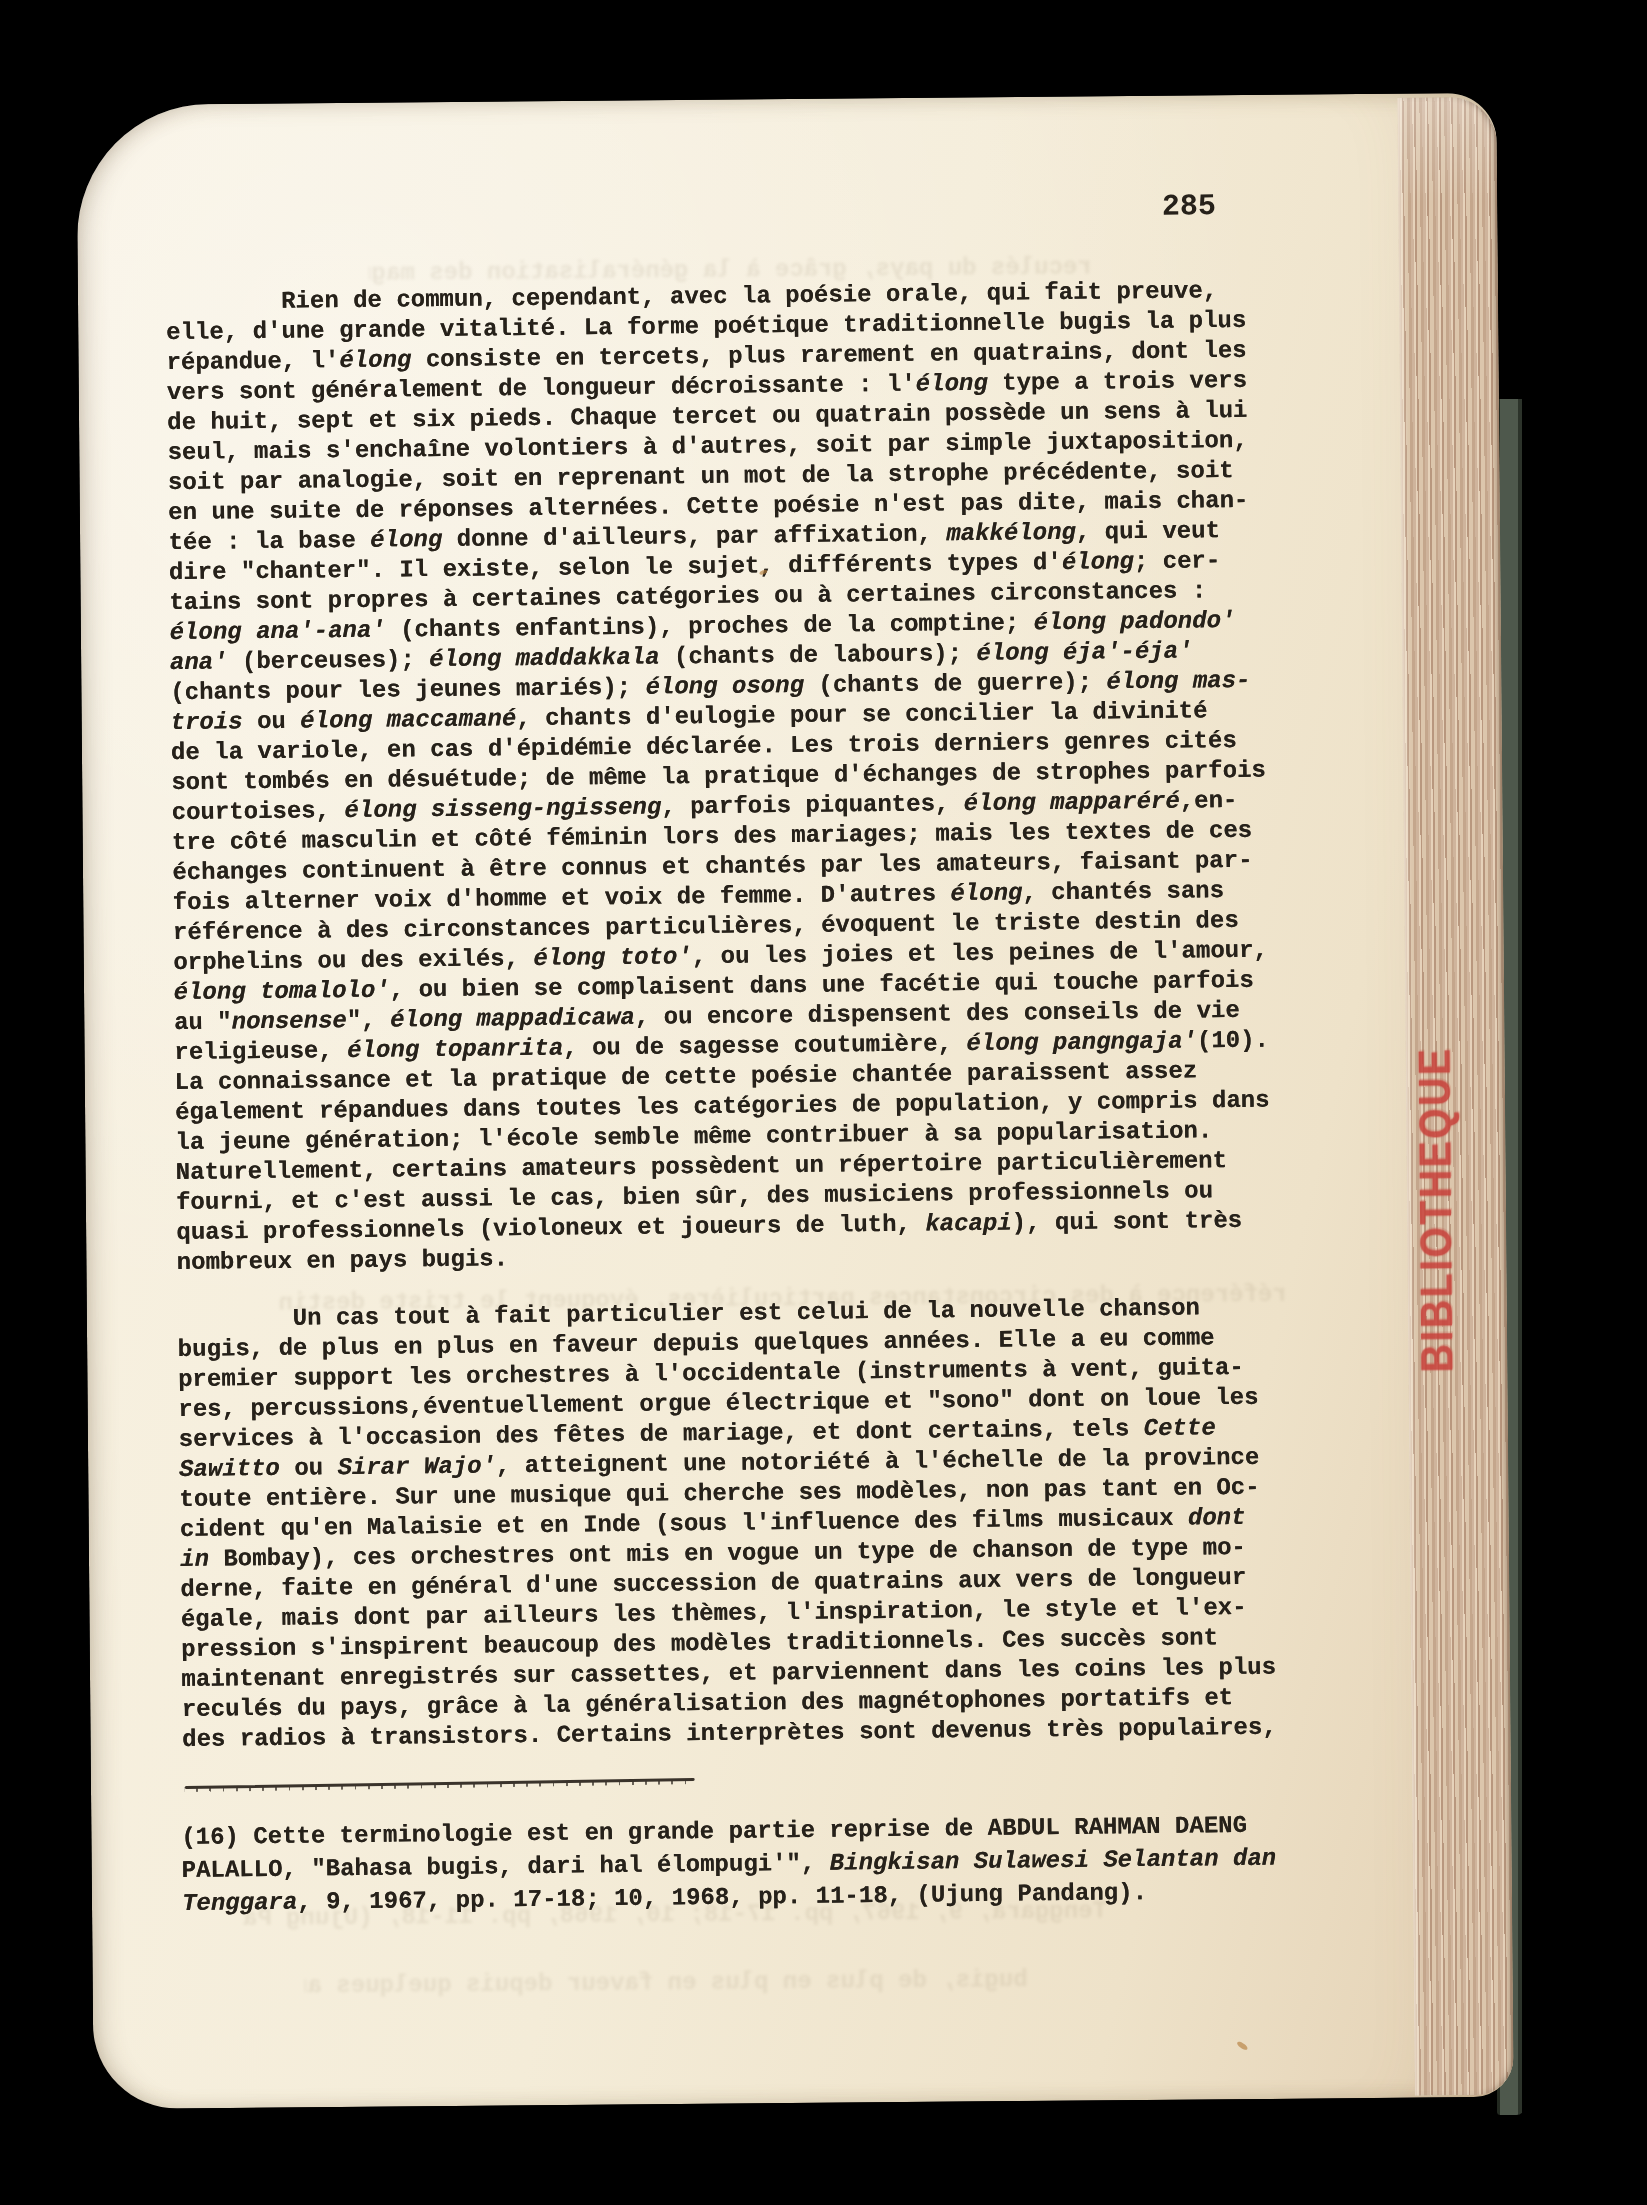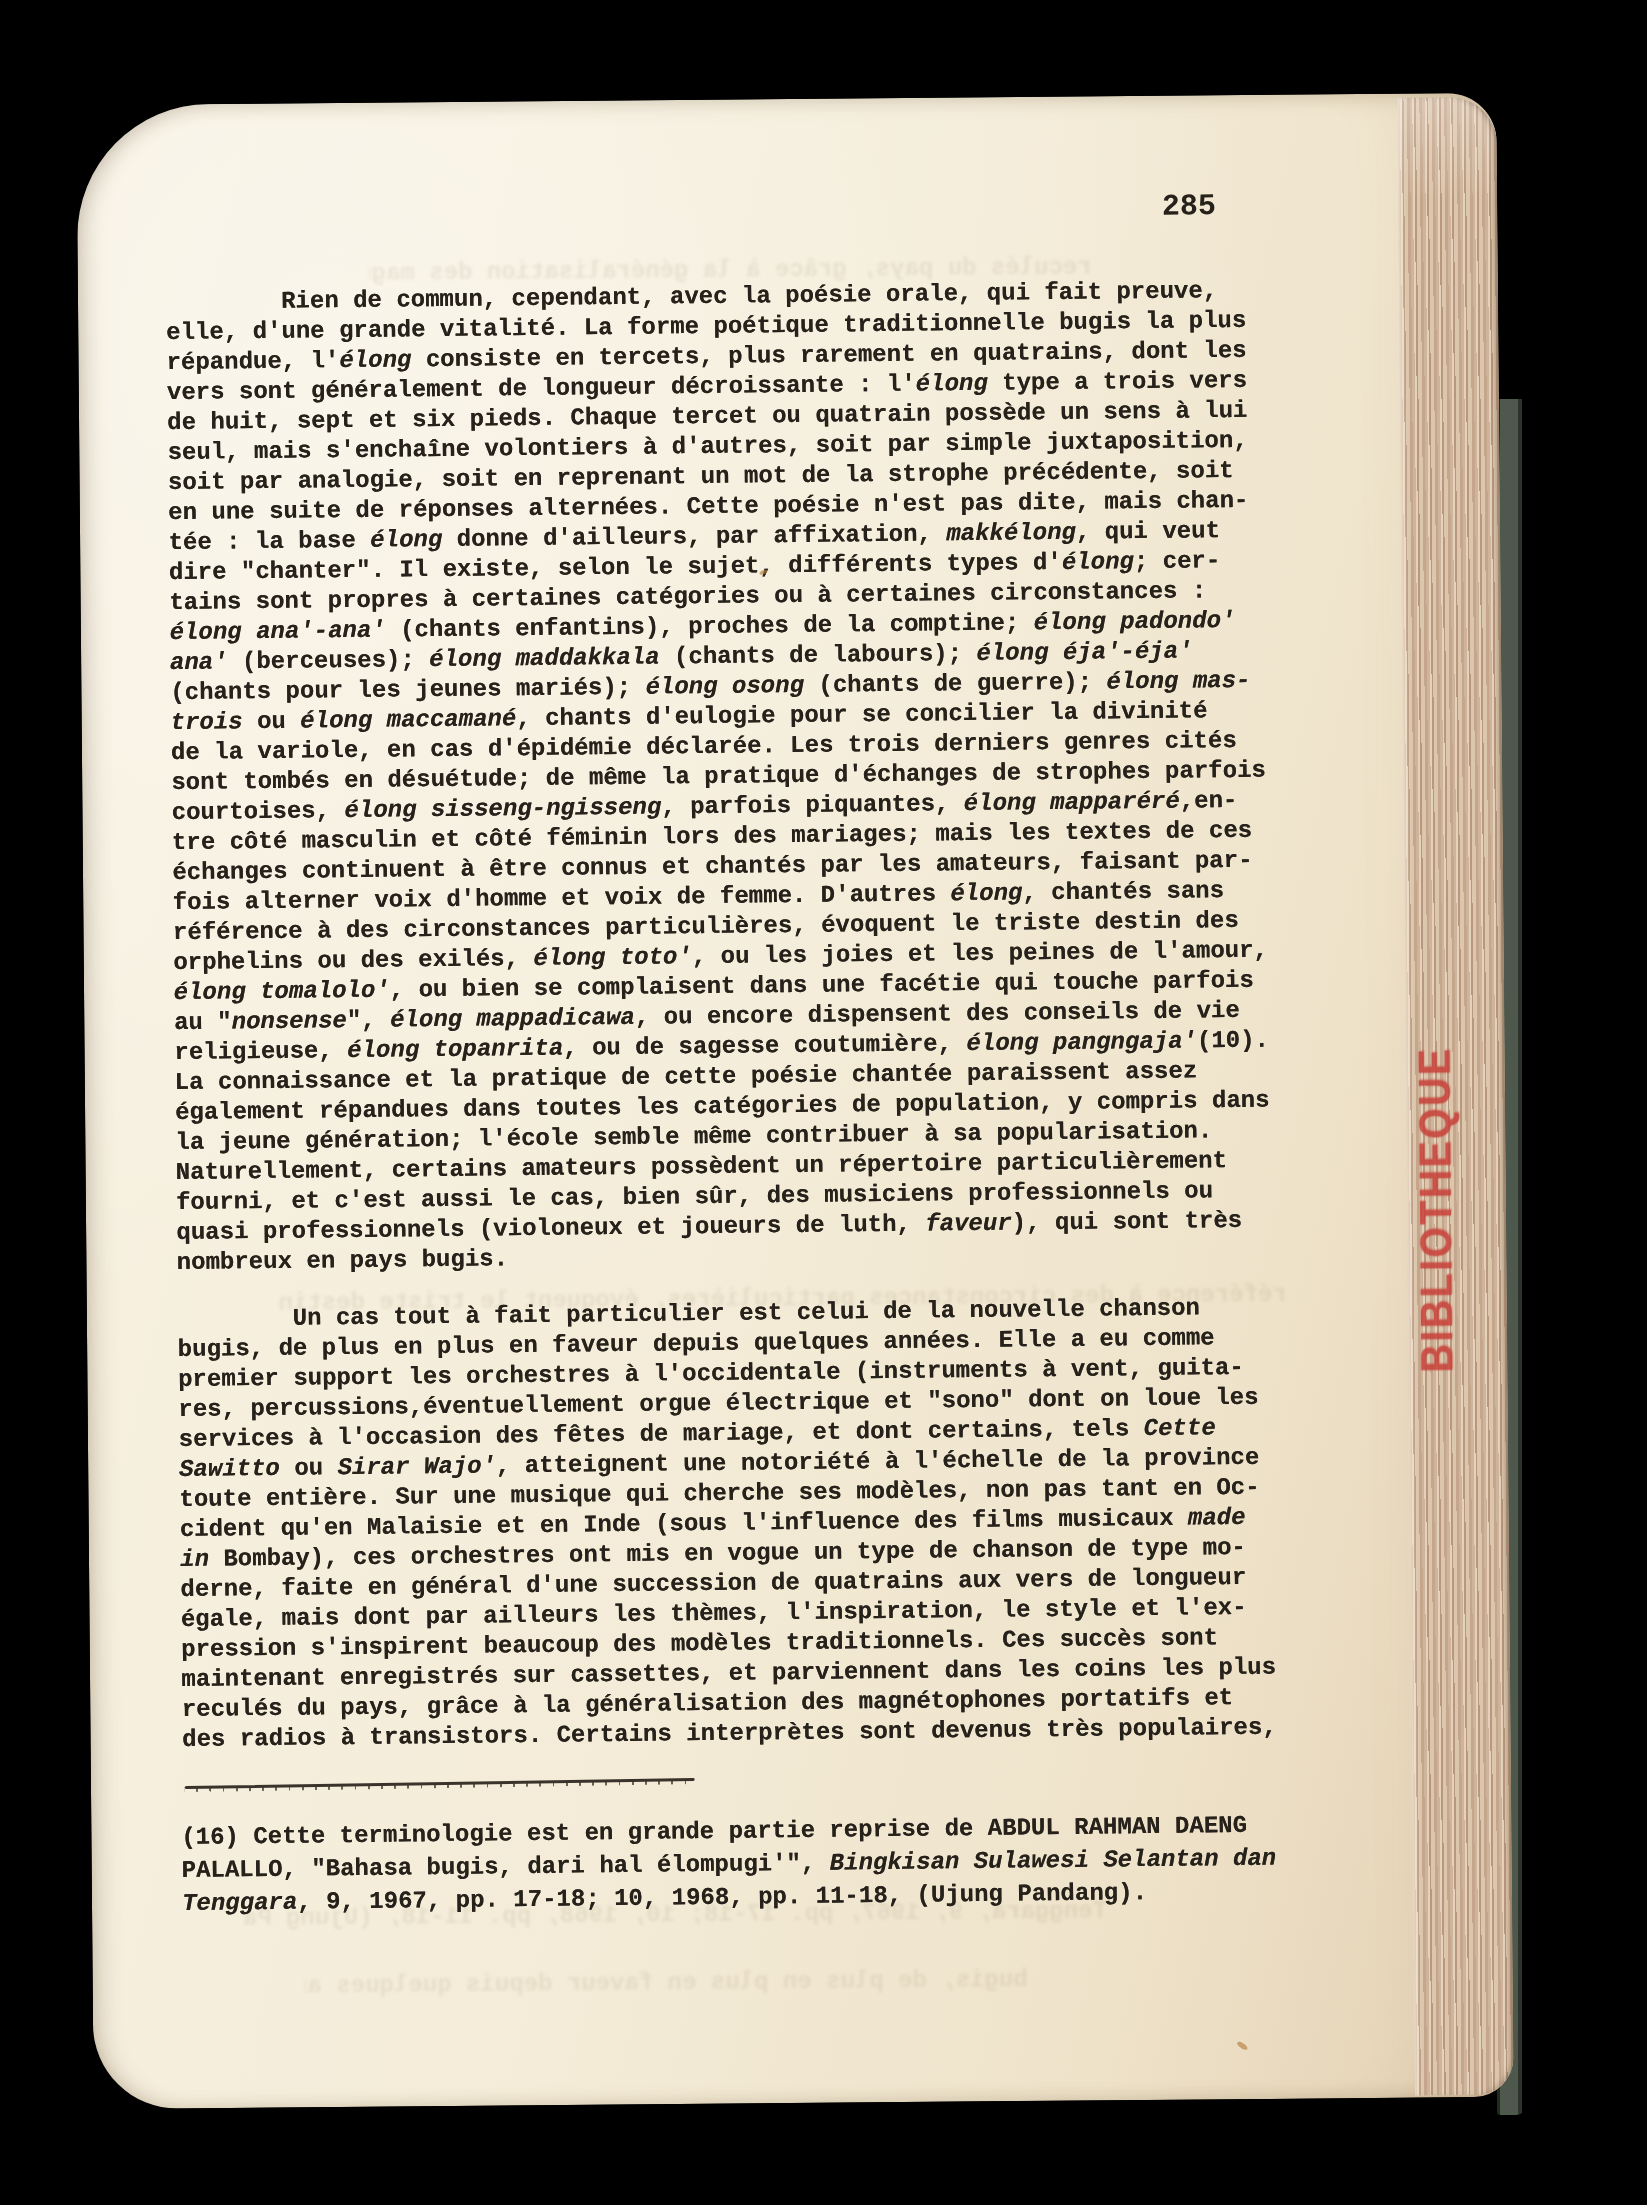--- a/index.html
+++ b/index.html
@@ -120,32 +120,32 @@
           <div class="tline"><span>référence à des circonstances particulières, évoquent le triste destin des</span></div>
           <div class="tline"><span>orphelins ou des exilés, </span><span class="it">élong toto'</span><span>, ou les joies et les peines de l'amour,</span></div>
           <div class="tline"><span class="it">élong tomalolo'</span><span>, ou bien se complaisent dans une facétie qui touche parfois</span></div>
           <div class="tline"><span>au "</span><span class="it">nonsense</span><span>", </span><span class="it">élong mappadicawa</span><span>, ou encore dispensent des conseils de vie</span></div>
           <div class="tline"><span>religieuse, </span><span class="it">élong topanrita</span><span>, ou de sagesse coutumière, </span><span class="it">élong pangngaja'</span><span>(10).</span></div>
           <div class="tline"><span>La connaissance et la pratique de cette poésie chantée paraissent assez</span></div>
           <div class="tline"><span>également répandues dans toutes les catégories de population, y compris dans</span></div>
           <div class="tline"><span>la jeune génération; l'école semble même contribuer à sa popularisation.</span></div>
           <div class="tline"><span>Naturellement, certains amateurs possèdent un répertoire particulièrement</span></div>
           <div class="tline"><span>fourni, et c'est aussi le cas, bien sûr, des musiciens professionnels ou</span></div>
-          <div class="tline"><span>quasi professionnels (violoneux et joueurs de luth, </span><span class="it">faveur</span><span>), qui sont très</span></div>
+          <div class="tline"><span>quasi professionnels (violoneux et joueurs de luth, </span><span class="it">kacapi</span><span>), qui sont très</span></div>
           <div class="tline"><span>nombreux en pays bugis.</span></div>
         </div>
       <div class="para indent para2">
           <div class="tline"><span>Un cas tout à fait particulier est celui de la nouvelle chanson</span></div>
           <div class="tline"><span>bugis, de plus en plus en faveur depuis quelques années. Elle a eu comme</span></div>
           <div class="tline"><span>premier support les orchestres à l'occidentale (instruments à vent, guita-</span></div>
           <div class="tline"><span>res, percussions,éventuellement orgue électrique et "sono" dont on loue les</span></div>
           <div class="tline"><span>services à l'occasion des fêtes de mariage, et dont certains, tels </span><span class="it">Cette</span></div>
           <div class="tline"><span class="it">Sawitto</span><span> ou </span><span class="it">Sirar Wajo'</span><span>, atteignent une notoriété à l'échelle de la province</span></div>
           <div class="tline"><span>toute entière. Sur une musique qui cherche ses modèles, non pas tant en Oc-</span></div>
-          <div class="tline"><span>cident qu'en Malaisie et en Inde (sous l'influence des films musicaux </span><span class="it">made</span></div>
+          <div class="tline"><span>cident qu'en Malaisie et en Inde (sous l'influence des films musicaux </span><span class="it">dont</span></div>
           <div class="tline"><span class="it">in</span><span> Bombay), ces orchestres ont mis en vogue un type de chanson de type mo-</span></div>
           <div class="tline"><span>derne, faite en général d'une succession de quatrains aux vers de longueur</span></div>
           <div class="tline"><span>égale, mais dont par ailleurs les thèmes, l'inspiration, le style et l'ex-</span></div>
           <div class="tline"><span>pression s'inspirent beaucoup des modèles traditionnels. Ces succès sont</span></div>
           <div class="tline"><span>maintenant enregistrés sur cassettes, et parviennent dans les coins les plus</span></div>
           <div class="tline"><span>reculés du pays, grâce à la généralisation des magnétophones portatifs et</span></div>
           <div class="tline"><span>des radios à transistors. Certains interprètes sont devenus très populaires,</span></div>
         </div>
     </div>
 

